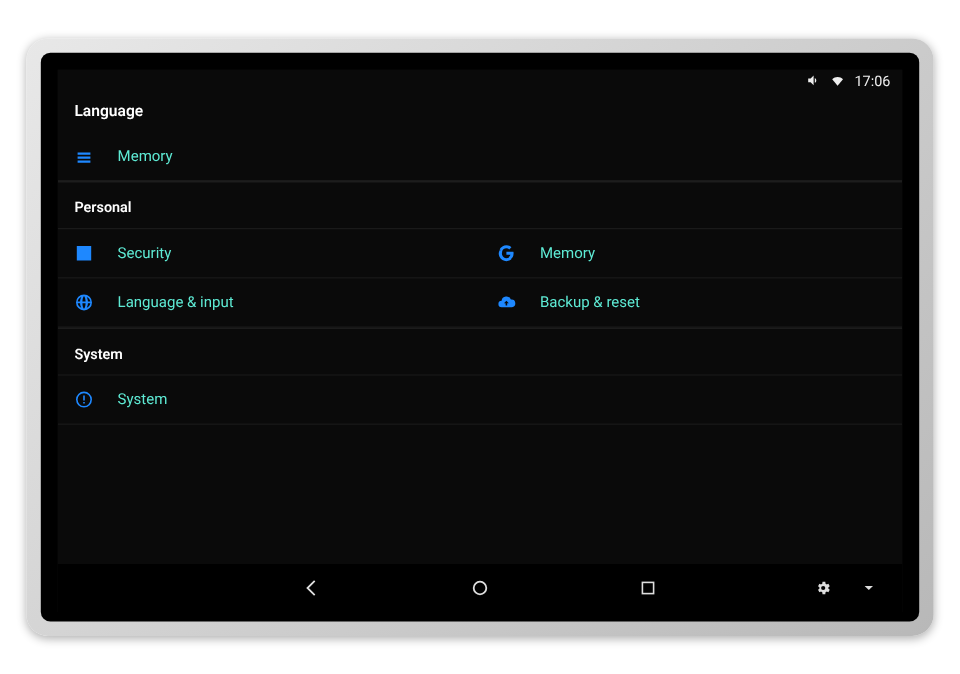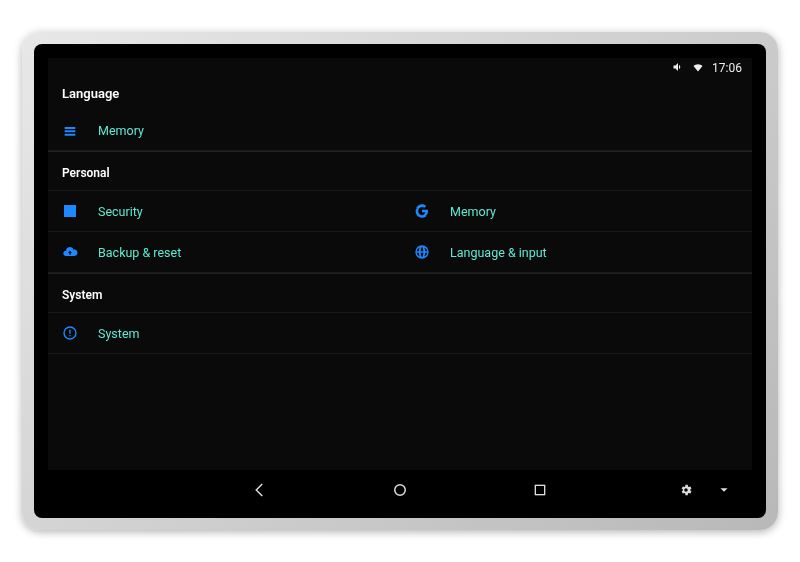--- a/index.html
+++ b/index.html
@@ -160,32 +160,32 @@
                 </svg>
             </span>
             <span class="row-label">Memory</span>
           </div>
         </div>
 
         <div class="rowpair">
           <div class="row half">
             <span class="icon-slot">
               <svg viewBox="0 0 24 24">
+                  <path d="M12 2a10 10 0 100 20 10 10 0 000-20zm7.9 9h-3c-.1-2.2-.7-4.2-1.5-5.7 2.4 1 4.1 3.1 4.5 5.7zM12 4c1 1.2 1.9 3.5 2 7h-4c.1-3.5 1-5.8 2-7zM8.6 5.3C7.8 6.8 7.2 8.8 7.1 11h-3c.4-2.6 2.1-4.7 4.5-5.7zM4.1 13h3c.1 2.2.7 4.2 1.5 5.7C6.2 17.7 4.5 15.6 4.1 13zM12 20c-1-1.2-1.9-3.5-2-7h4c-.1 3.5-1 5.8-2 7zm3.4-1.3c.8-1.5 1.4-3.5 1.5-5.7h3c-.4 2.6-2.1 4.7-4.5 5.7z"></path>
+                </svg>
+            </span>
+            <span class="row-label">Language &amp; input</span>
+          </div>
+          <div class="row half">
+            <span class="icon-slot">
+              <svg viewBox="0 0 24 24">
                   <path d="M19 18H6a4 4 0 010-8 6 6 0 0111.6-1.5A4.5 4.5 0 0119 18zm-7-8l-3 3h2v3h2v-3h2l-3-3z"></path>
                 </svg>
             </span>
             <span class="row-label">Backup &amp; reset</span>
-          </div>
-          <div class="row half">
-            <span class="icon-slot">
-              <svg viewBox="0 0 24 24">
-                  <path d="M12 2a10 10 0 100 20 10 10 0 000-20zm7.9 9h-3c-.1-2.2-.7-4.2-1.5-5.7 2.4 1 4.1 3.1 4.5 5.7zM12 4c1 1.2 1.9 3.5 2 7h-4c.1-3.5 1-5.8 2-7zM8.6 5.3C7.8 6.8 7.2 8.8 7.1 11h-3c.4-2.6 2.1-4.7 4.5-5.7zM4.1 13h3c.1 2.2.7 4.2 1.5 5.7C6.2 17.7 4.5 15.6 4.1 13zM12 20c-1-1.2-1.9-3.5-2-7h4c-.1 3.5-1 5.8-2 7zm3.4-1.3c.8-1.5 1.4-3.5 1.5-5.7h3c-.4 2.6-2.1 4.7-4.5 5.7z"></path>
-                </svg>
-            </span>
-            <span class="row-label">Language &amp; input</span>
           </div>
         </div>
 
         <div class="section-header">System</div>
 
         <div class="rowpair">
           <div class="row half">
             <span class="icon-slot">
               <svg viewBox="0 0 24 24">
                   <path d="M12 2a10 10 0 100 20 10 10 0 000-20zm0 18a8 8 0 110-16 8 8 0 010 16zm-1-5h2v2h-2zm0-8h2v6h-2z"></path>

